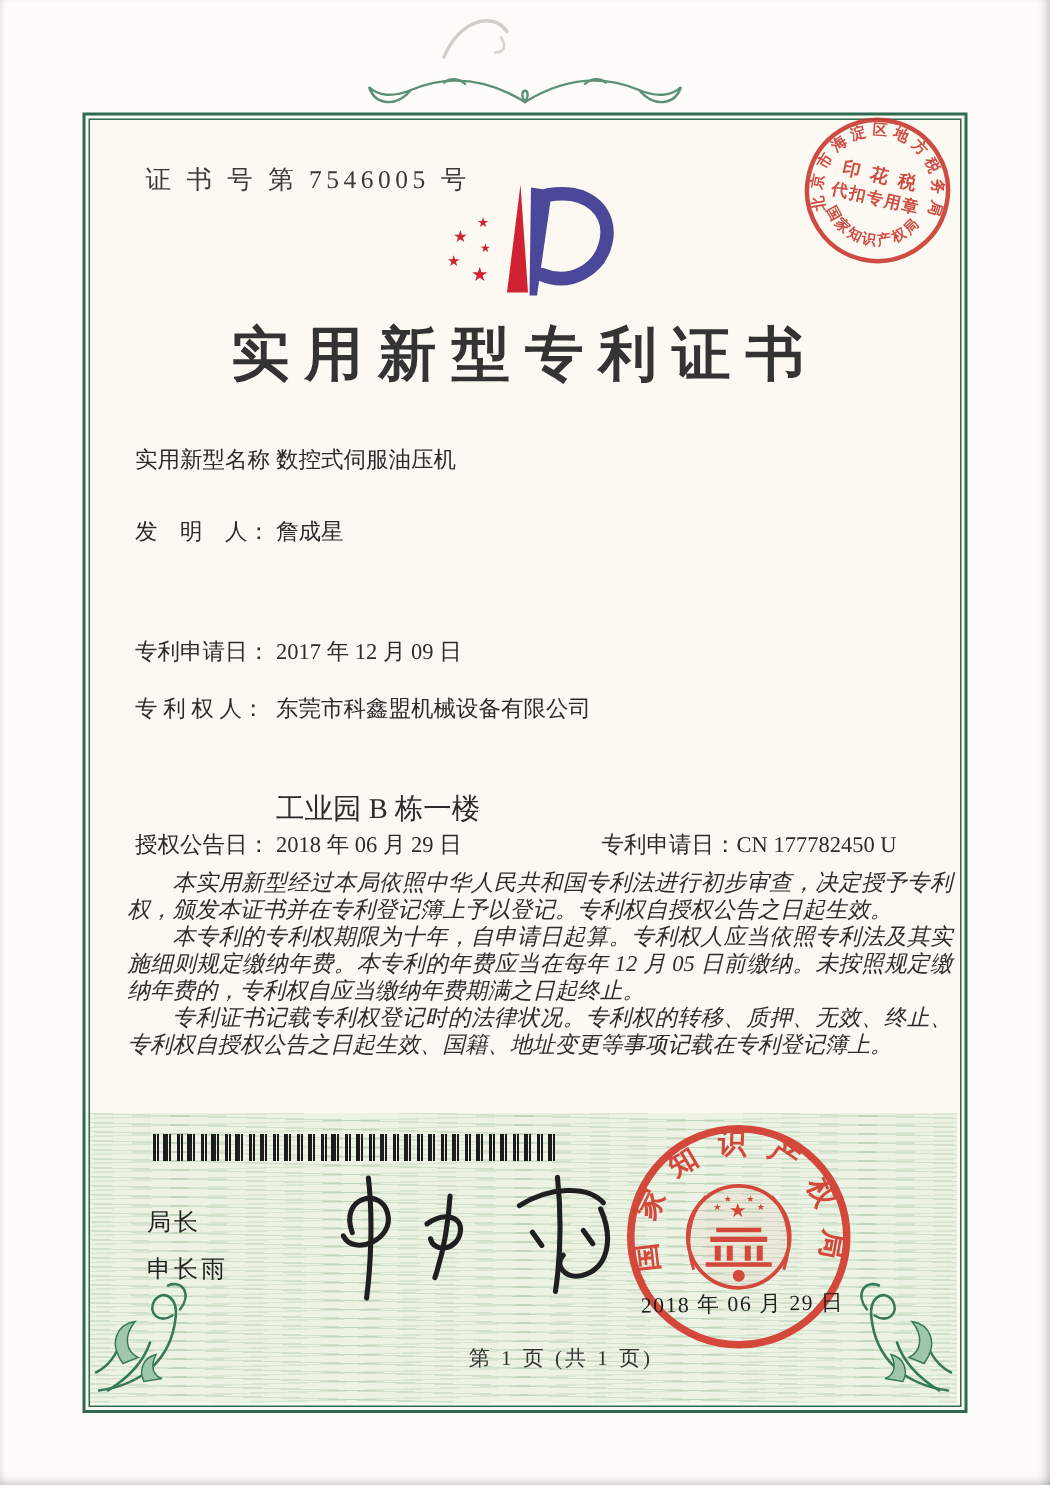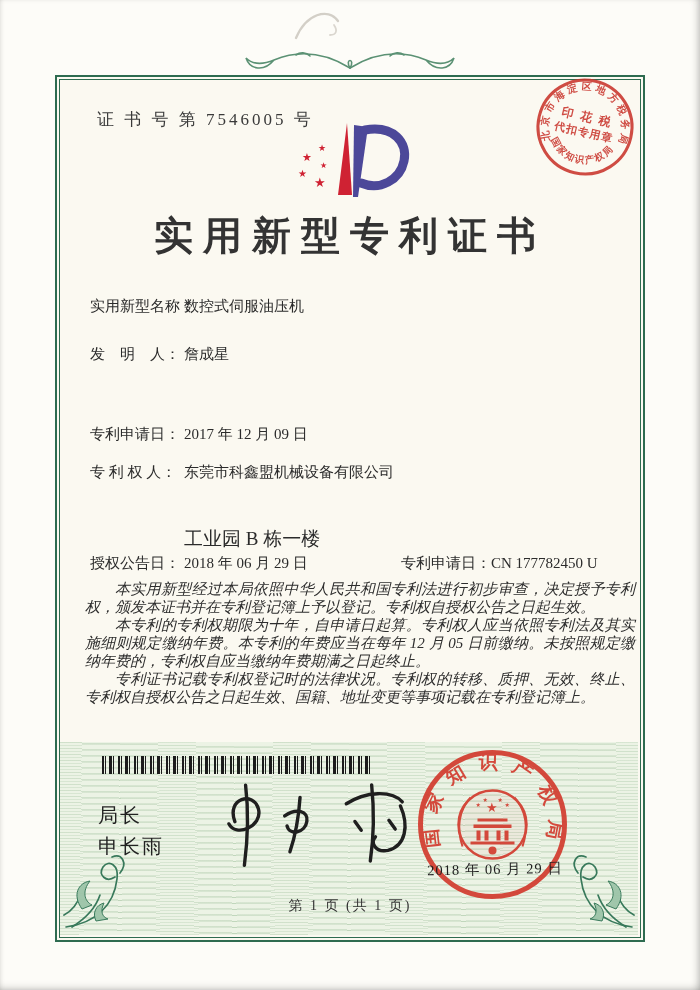--- a/index.html
+++ b/index.html
@@ -28,25 +28,25 @@
   .field-value{display:inline-block;}
   .addr2{left:127px;font-size:19px;color:#2b2b2b;}
   .grant-right{position:absolute;left:311px;top:0;}
   .body-text{left:28px;top:503px;width:550px;font-size:15px;line-height:18px;font-style:italic;text-align:justify;color:#2d2d2d;}
   .body-text p{margin:0;text-indent:2em;}
   .wave-band{left:3px;top:665px;width:578px;height:193px;background-color:#ecf3e5;
       background-image:repeating-linear-gradient(1.5deg, var(--wave-green) 0 1px, transparent 1px 6px),
                        repeating-linear-gradient(-1.5deg, rgba(110,160,110,.16) 0 1px, transparent 1px 6px);}
   .barcode{left:45px;top:679px;width:268px;height:18px;
       background:repeating-linear-gradient(90deg,#1c1c1c 0 2px,transparent 2px 3px,#1c1c1c 3px 4px,transparent 4px 7px,#1c1c1c 7px 10px,transparent 10px 11px,#1c1c1c 11px 12px,transparent 12px 16px);}
-  .bureau{left:41px;top:723px;font-size:20px;letter-spacing:2px;color:#222;line-height:31px;}
+  .bureau{left:41px;top:723px;font-size:16px;letter-spacing:2px;color:#222;line-height:31px;}
   .signature-svg{left:140px;top:700px;transform:rotate(-2deg);}
   .seal-svg{left:348px;top:660px;opacity:.92;}
   .seal-date{left:363px;top:783px;width:150px;text-align:center;font-size:14.5px;letter-spacing:1px;color:#1f1f1f;transform:rotate(-1deg);}
-  .footer{left:0;top:820px;width:586px;text-align:center;font-size:14px;letter-spacing:2px;color:#333;}
+  .footer{left:0;top:820px;width:586px;text-align:center;font-size:14px;letter-spacing:2px;color:#333;padding-left:24px;}
   .stamp-svg{position:absolute;left:525px;top:67px;transform:rotate(13deg);opacity:.88;}
   .pencil-svg{position:absolute;left:288px;top:4px;opacity:.6;}
   .crown-svg{position:absolute;left:240px;top:46px;opacity:.85;}
   .flourish{position:absolute;bottom:4px;opacity:.95;}
   .flourish.left{left:2px;}
   .flourish.right{right:2px;transform:scaleX(-1);}
   svg text{font-family:"Liberation Serif","DejaVu Serif",serif;}
 </style>
 </head>
 <body>

